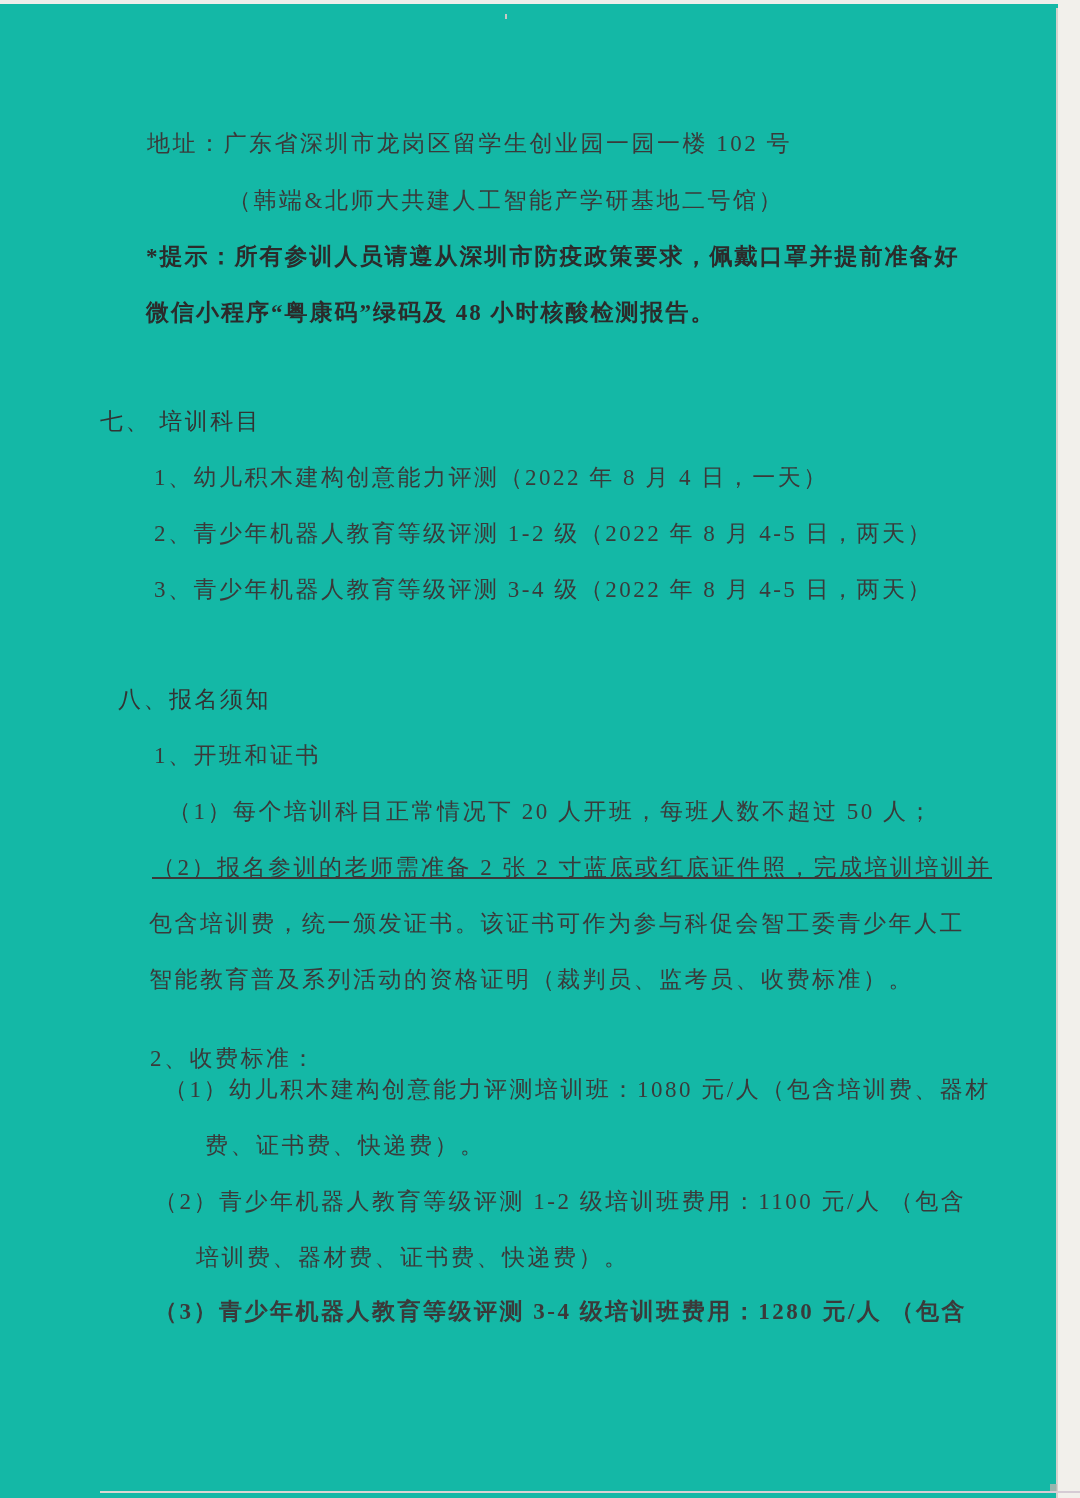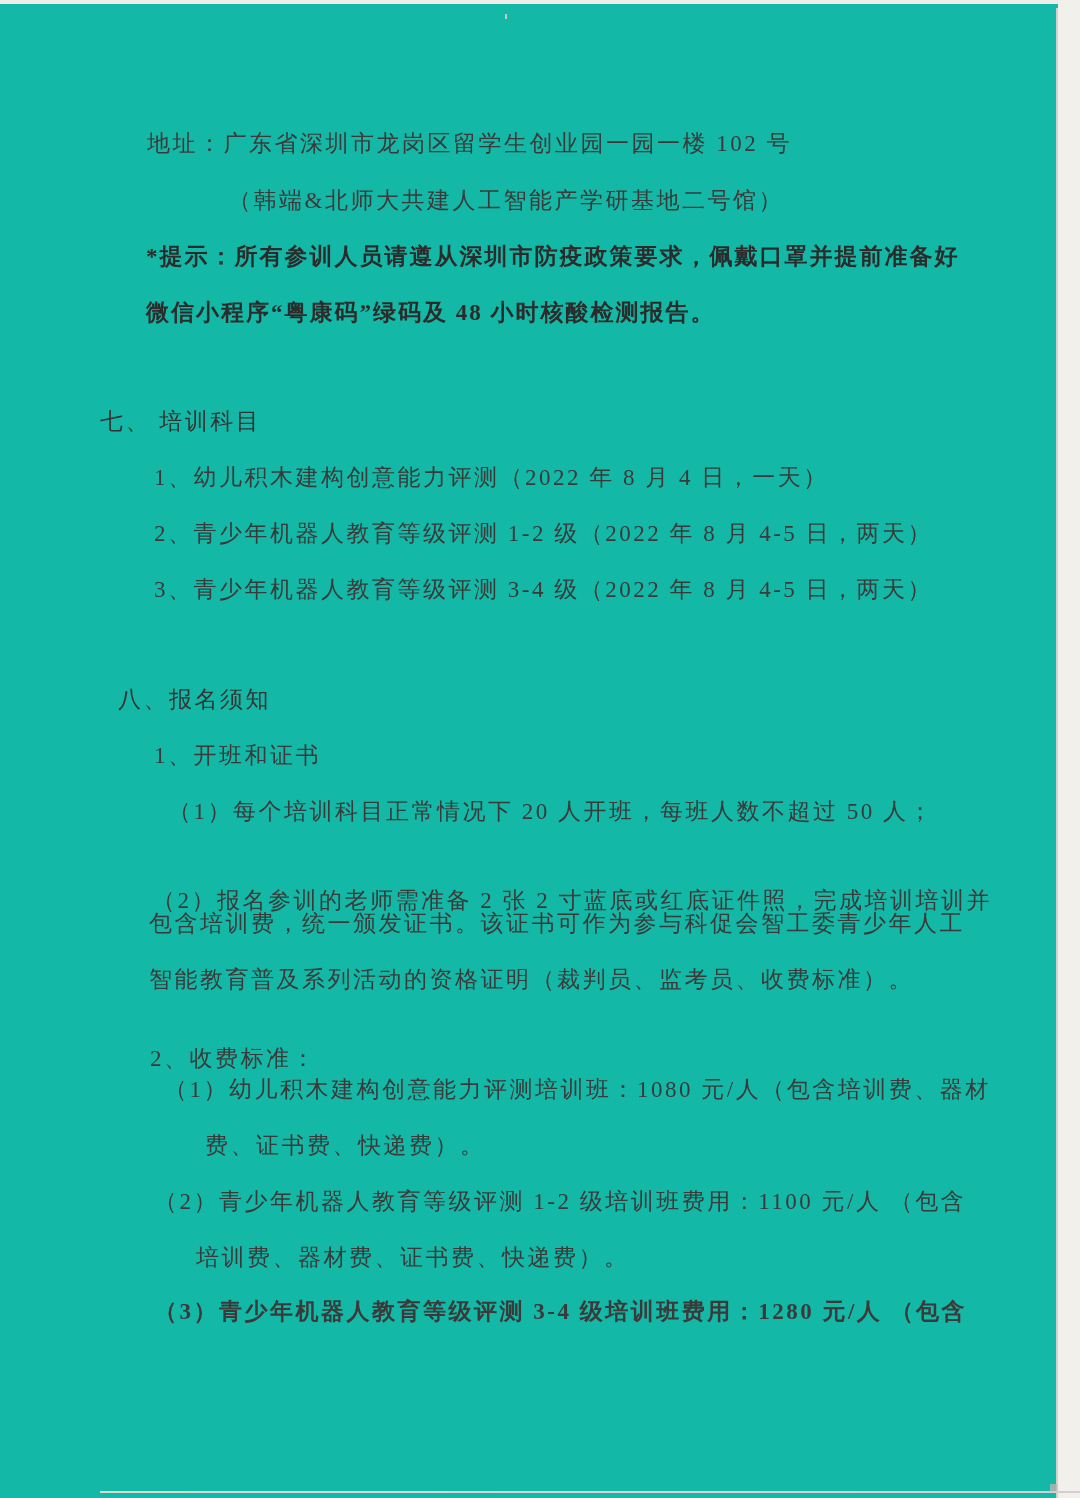--- a/index.html
+++ b/index.html
@@ -96,21 +96,21 @@
 
   <div class="line heading" style="left:100px; top:407px;">七、 培训科目</div>
   <div class="line" style="left:154px; top:463px;">1、幼儿积木建构创意能力评测（2022 年 8 月 4 日，一天）</div>
   <div class="line" style="left:154px; top:519px;">2、青少年机器人教育等级评测 1-2 级（2022 年 8 月 4-5 日，两天）</div>
   <div class="line" style="left:154px; top:575px;">3、青少年机器人教育等级评测 3-4 级（2022 年 8 月 4-5 日，两天）</div>
 
   <div class="line heading" style="left:100px; top:685px;margin-left:18px;">八、报名须知</div>
 
   <div class="line" style="left:154px; top:741px;">1、开班和证书</div>
   <div class="line" style="left:152px; top:797px;margin-left:16px;">（1）每个培训科目正常情况下 20 人开班，每班人数不超过 50 人；</div>
-  <div class="line" style="left:152px; top:886px;">（2）报名参训的老师需准备 2 张 2 寸蓝底或红底证件照，完成培训培训并</div>
+  <div class="line" style="left:152px; top:853px;text-decoration:underline;">（2）报名参训的老师需准备 2 张 2 寸蓝底或红底证件照，完成培训培训并</div>
   <div class="line" style="left:149px; top:909px;">包含培训费，统一颁发证书。该证书可作为参与科促会智工委青少年人工</div>
   <div class="line" style="left:149px; top:965px;">智能教育普及系列活动的资格证明（裁判员、监考员、收费标准）。</div>
 
   <div class="line" style="left:150px; top:1044px;">2、收费标准：</div>
   <div class="line" style="left:164px; top:1075px;">（1）幼儿积木建构创意能力评测培训班：1080 元/人（包含培训费、器材</div>
   <div class="line" style="left:205px; top:1131px;">费、证书费、快递费）。</div>
   <div class="line" style="left:154px; top:1187px;">（2）青少年机器人教育等级评测 1-2 级培训班费用：1100 元/人 （包含</div>
   <div class="line" style="left:196px; top:1243px;">培训费、器材费、证书费、快递费）。</div>
   <div class="line" style="left:154px; top:1297px;font-weight:bold;">（3）青少年机器人教育等级评测 3-4 级培训班费用：1280 元/人 （包含</div>
 

